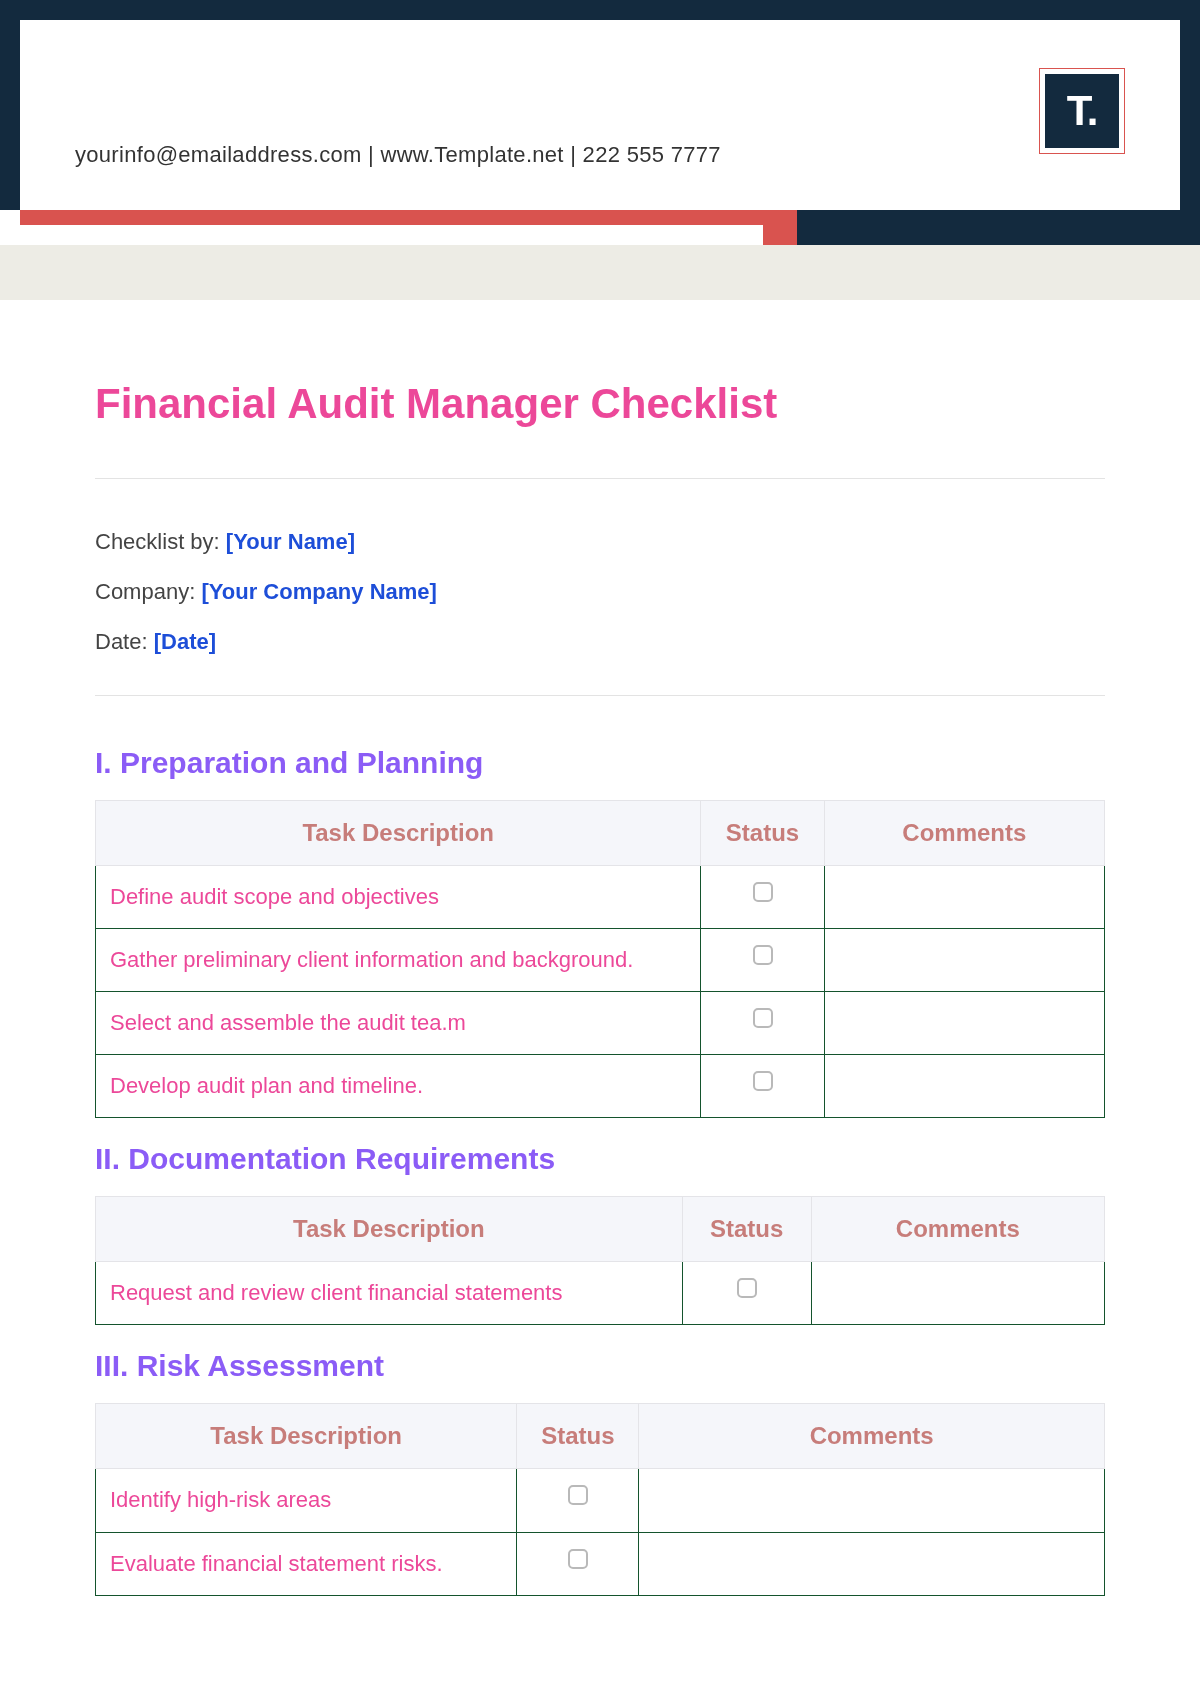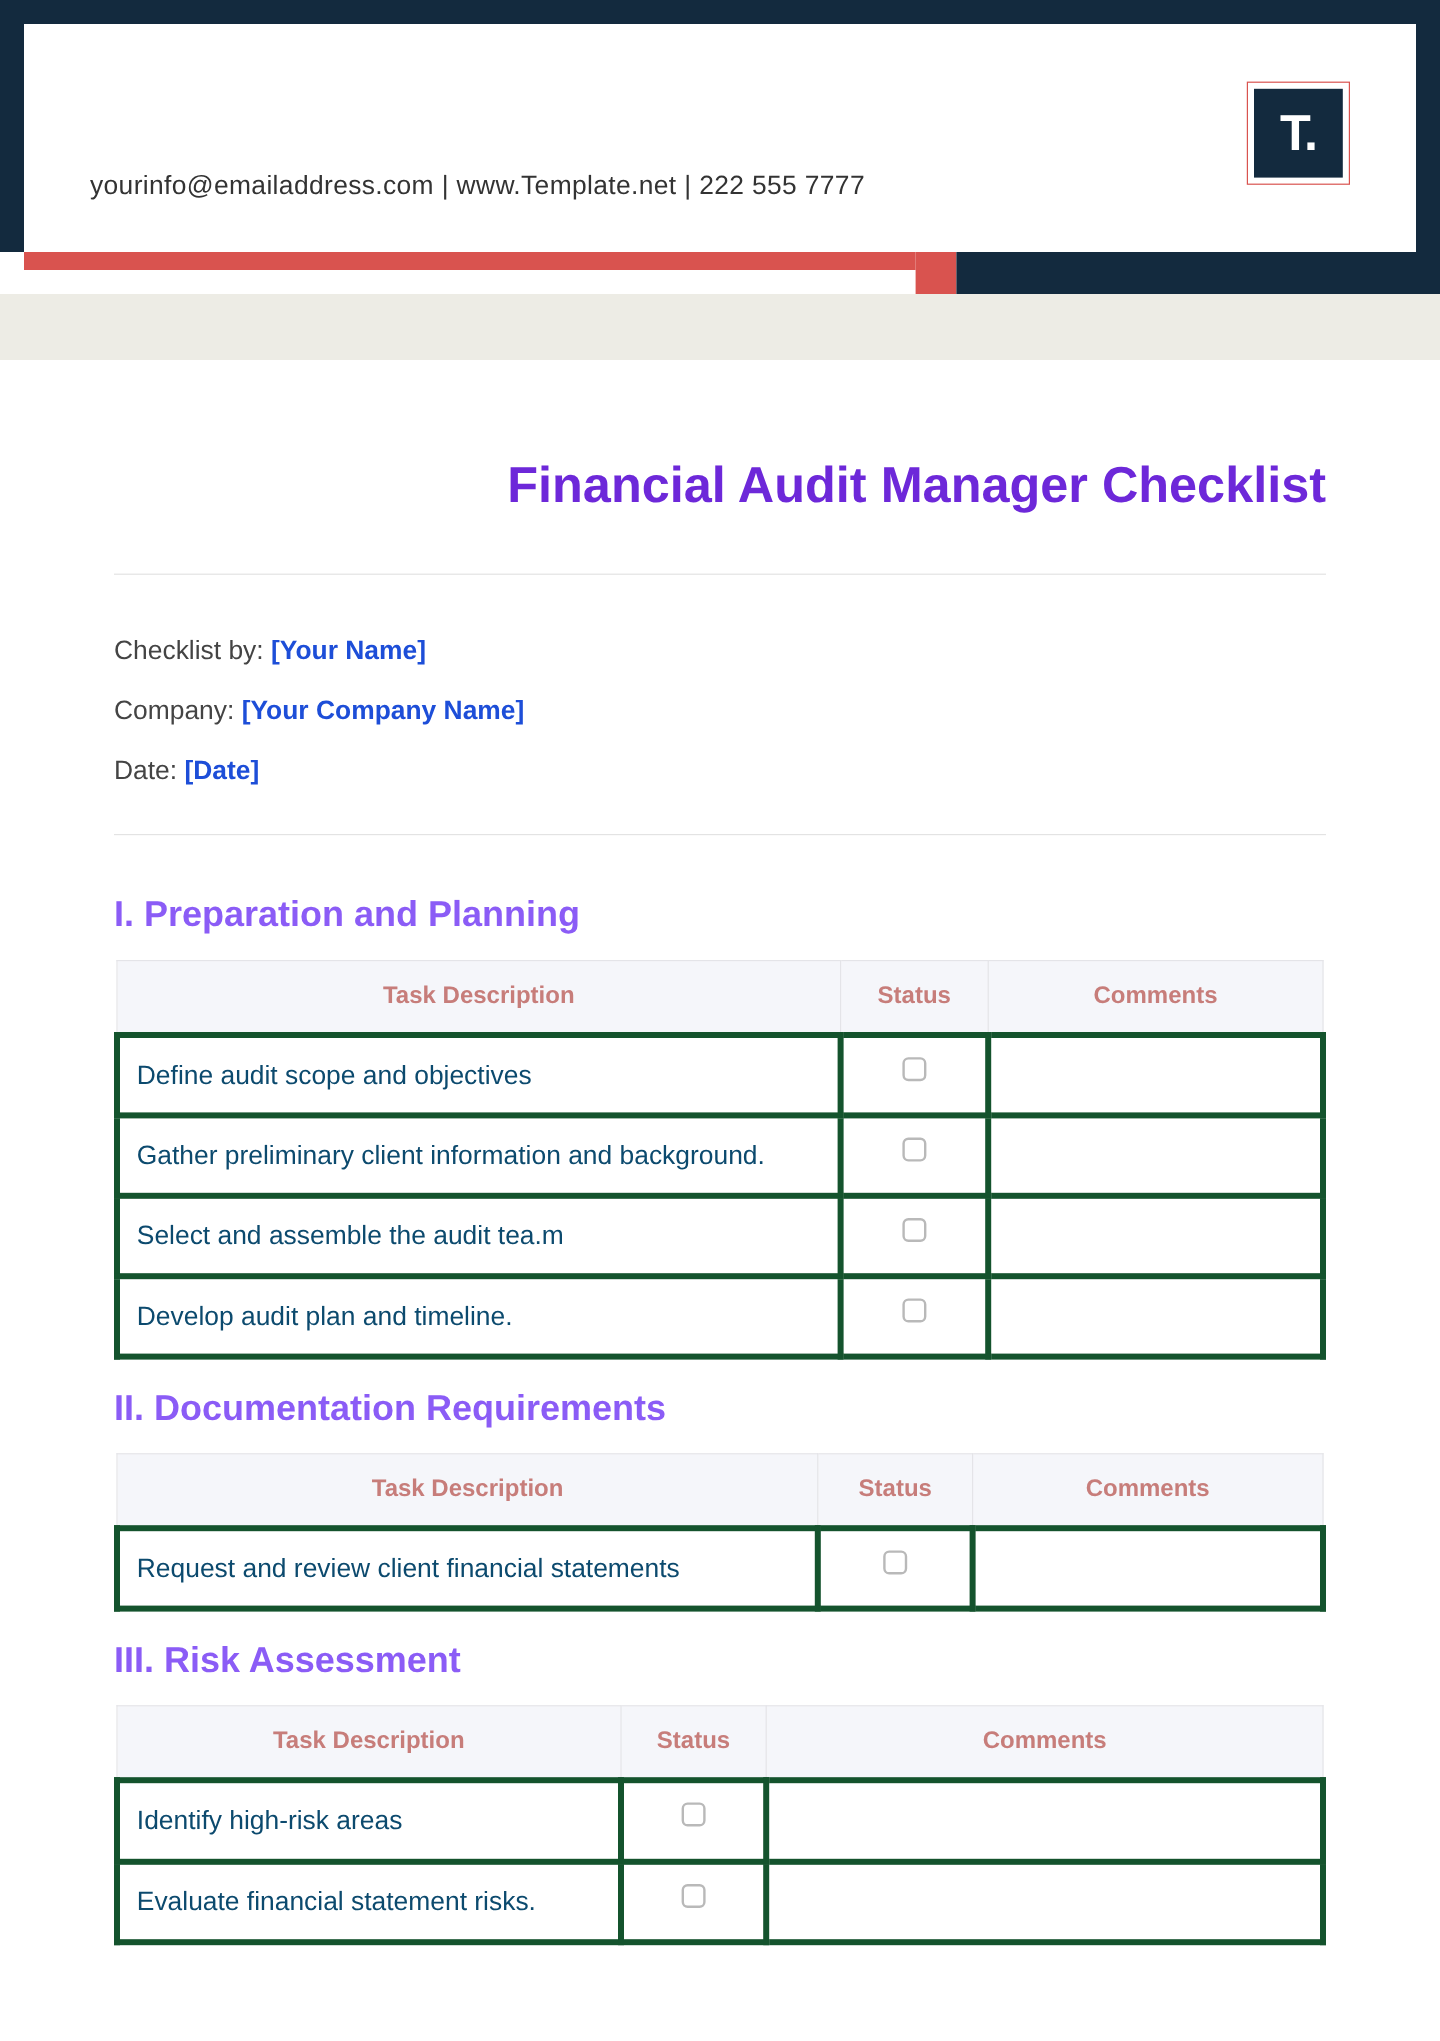--- a/index.html
+++ b/index.html
@@ -61,24 +61,24 @@
   .divider-white { background: #ffffff; flex: 0 0 20px; }
   .divider-red   { background: #d9534f; flex: 0 0 743px; height: 15px; align-self: flex-start; }
   .divider-red2  { background: #d9534f; flex: 0 0 34px; height: 35px; }
   .divider-navy  { background: #132a3e; flex: 1; height: 35px; }
   .cream-band { background: #edece5; height: 55px; width: 100%; }
 
   .content {
     padding: 80px 95px 0 95px;
   }
   .doc-title {
-    text-align: right;
+    text-align: left;
     font-size: 42px;
     font-weight: bold;
-    color: #6d28d9;
+    color: #ec4899;
     margin-bottom: 50px;
   }
   hr.rule {
     border: none;
     border-top: 1px solid #e3e3e3;
     margin: 0 0 50px 0;
   }
   .meta-line {
     font-size: 22px;
     color: #444;
@@ -100,26 +100,26 @@
     font-size: 22px;
     table-layout: auto;
   }
   table.checklist th {
     background: #f5f6fa;
     color: #c77d7a;
     font-weight: bold;
     text-align: center;
     padding: 18px 14px;
     border: 1px solid #e4e4e8;
-    font-size: 20px;
+    font-size: 24px;
   }
   table.checklist td {
-    border: 5px solid #14532d;
+    border: 1px solid #14532d;
     padding: 14px 14px;
-    color: #0c4a6e;
+    color: #ec4899;
     vertical-align: top;
     line-height: 1.55;
   }
   table.checklist td.status-cell { text-align: center; width: 110px; }
   table.checklist td.comments-cell { width: 250px; }
   .chk {
     display: inline-block;
     width: 20px;
     height: 20px;
     border: 2px solid #b9b9b9;

